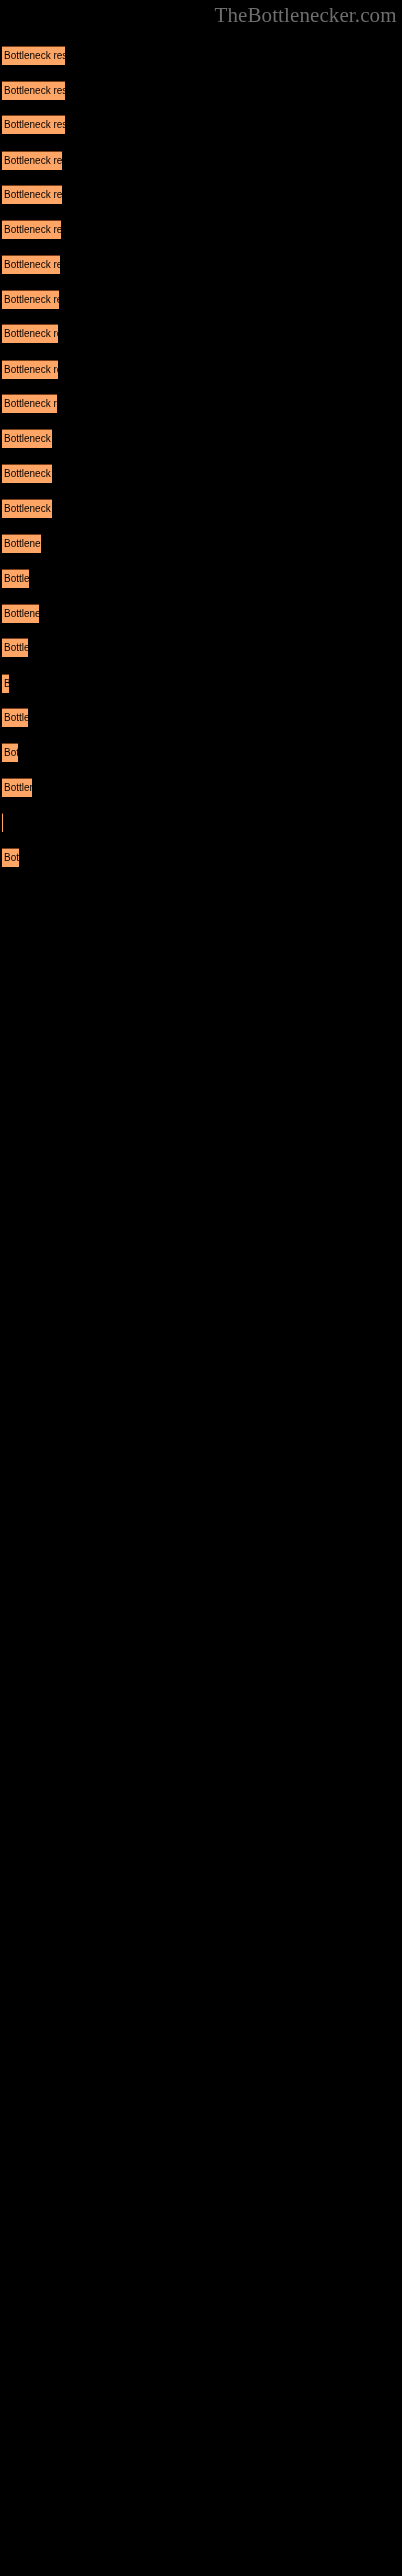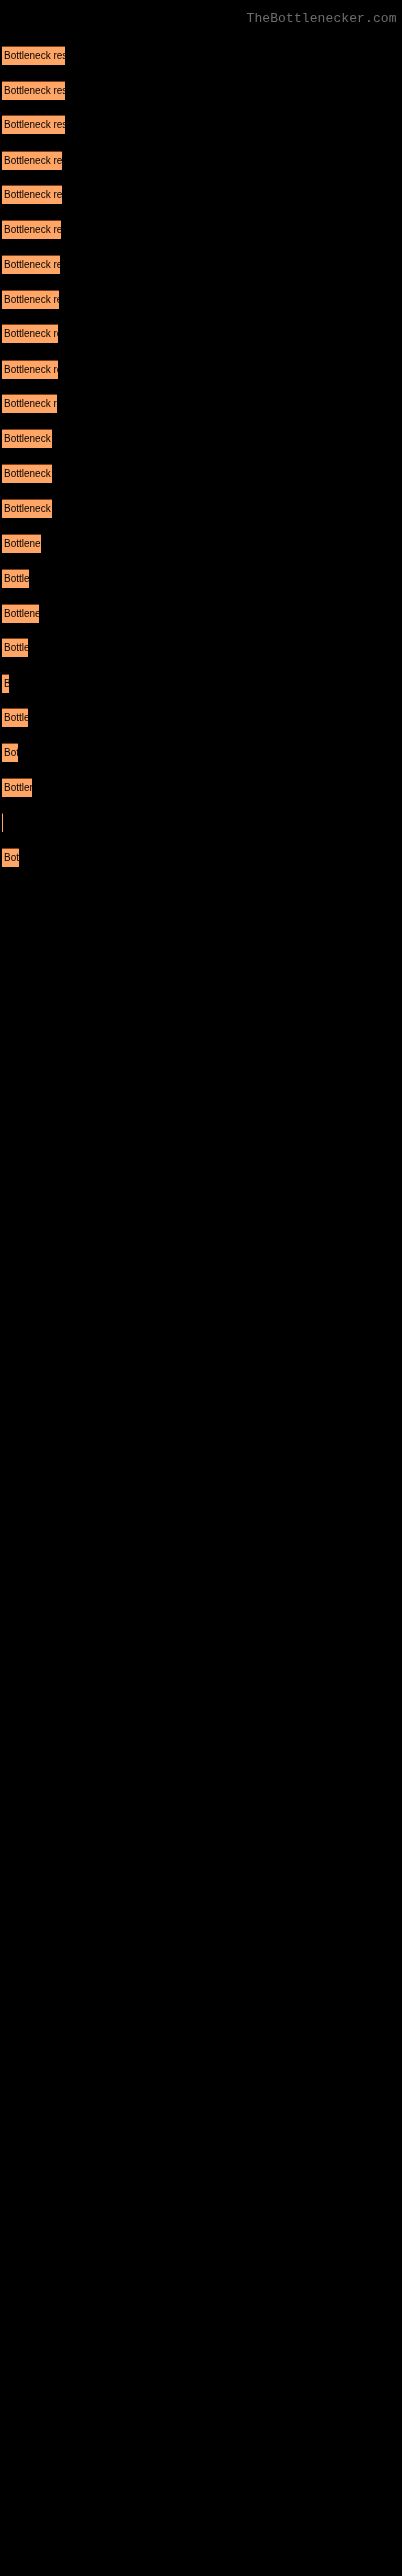--- a/index.html
+++ b/index.html
@@ -16,23 +16,23 @@
   }
   #chart-root {
     position: relative;
     width: 403px;
     height: 2576px;
     background: #000000;
   }
   #watermark {
     position: absolute;
     right: 6.4px;
-    top: 11px;
-    font-family: Liberation Mono, monospace;
-    font-size: 13px;
+    top: 3px;
+    font-family: Liberation Serif, serif;
+    font-size: 21px;
     color: #6e6e6e;
     letter-spacing: 0.1px;
     white-space: nowrap;
     user-select: none;
   }
   .bar-row {
     position: absolute;
     left: 0;
     width: 403px;
     height: 19.3px;

